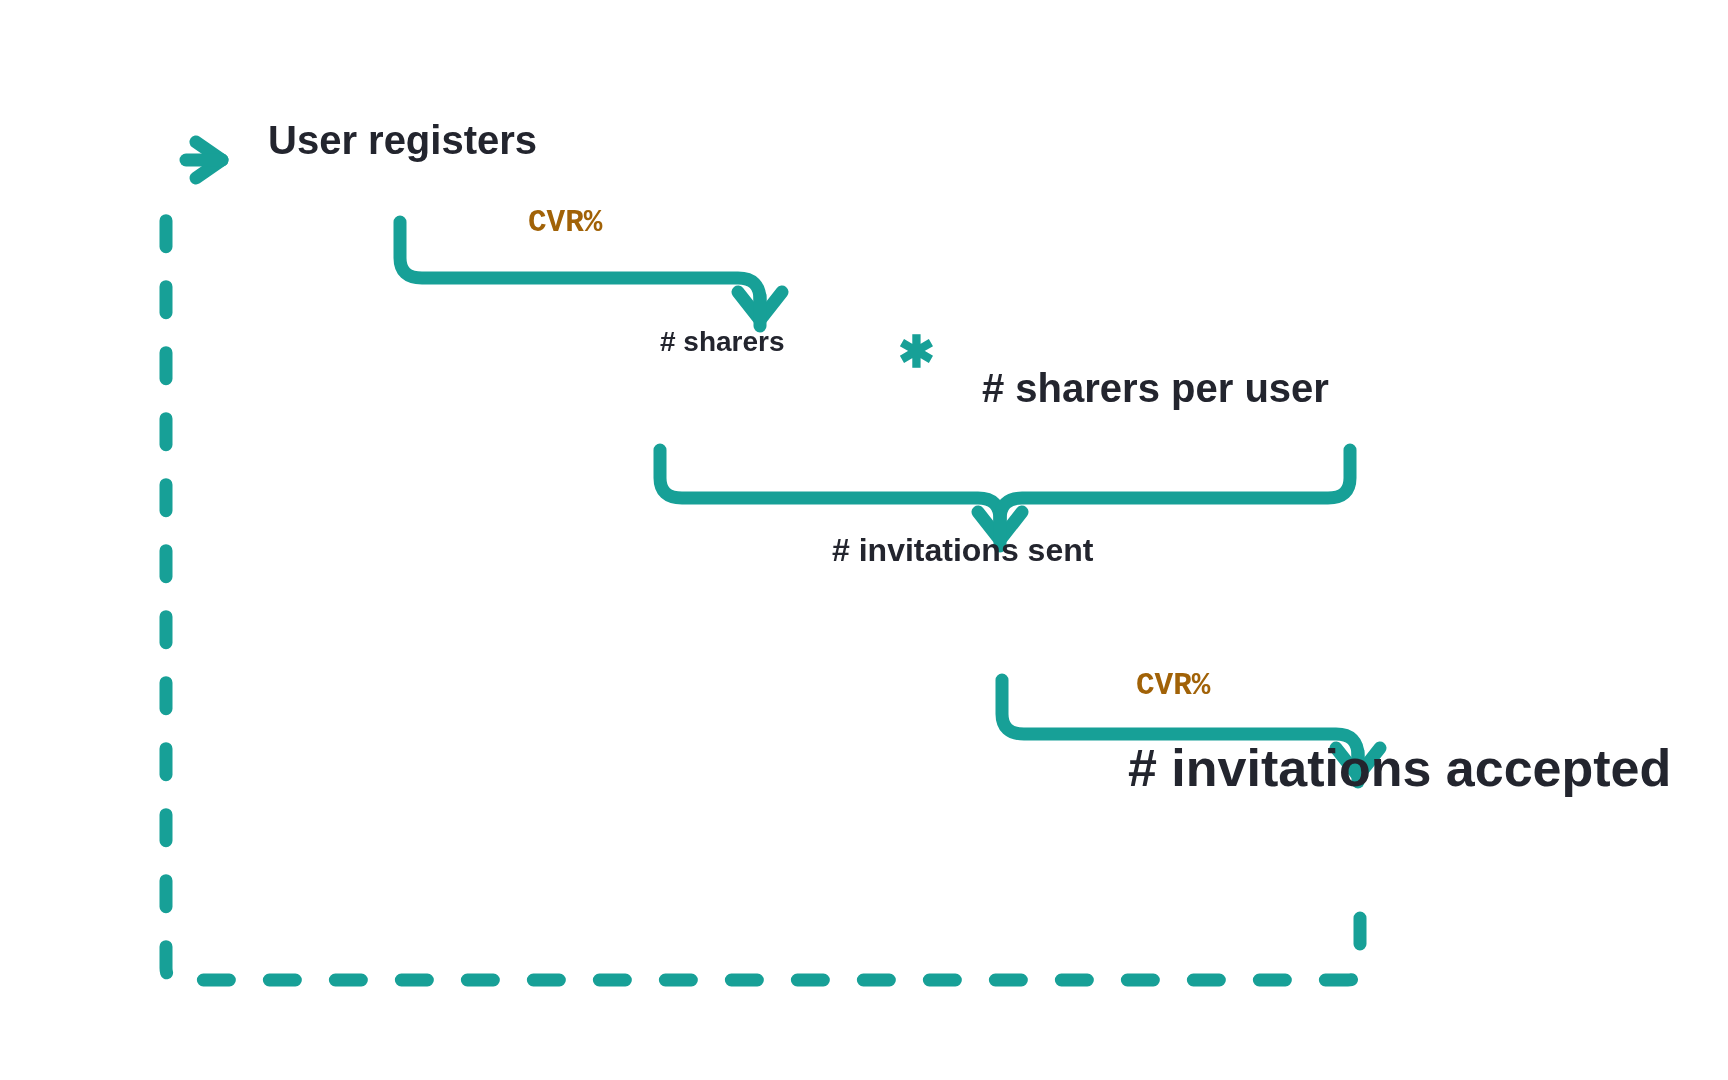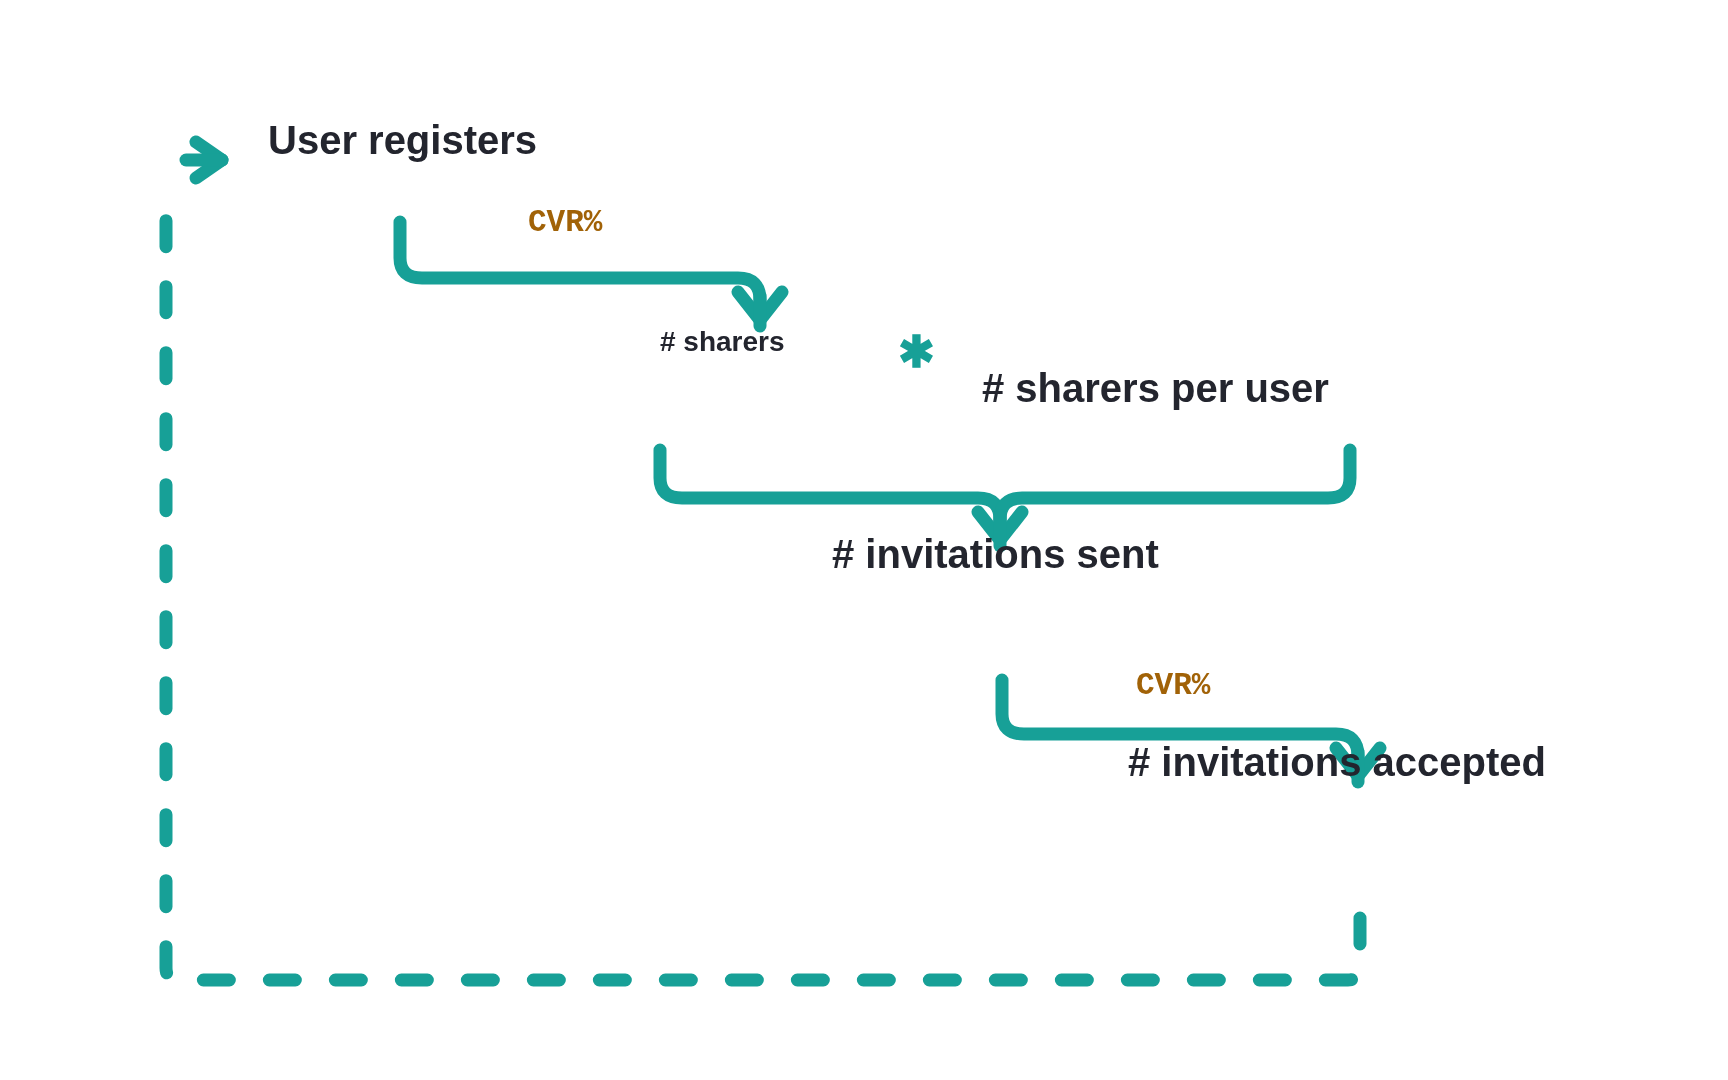--- a/index.html
+++ b/index.html
@@ -44,22 +44,22 @@
     font-family: "Liberation Sans", sans-serif;
     font-weight: 700;
     color: #17a097;
     white-space: nowrap;
     line-height: 1;
   }
   #n-user-registers { left: 268px; top: 120px; font-size: 40px; }
   #n-sharers       { left: 660px; top: 328px; font-size: 28px; }
   #n-sharers-per   { left: 982px; top: 328px; font-size: 40px; margin-top: 40px; }
   #op-multiply     { left: 898px; top: 330px; font-size: 44px; }
-  #n-invitations-sent     { left: 832px; top: 534px; font-size: 40px; }
-  #n-invitations-accepted { left: 1128px; top: 742px; font-size: 40px; }
+  #n-invitations-sent     { left: 832px; top: 534px; font-size: 32px; }
+  #n-invitations-accepted { left: 1128px; top: 742px; font-size: 52px; }
   #lbl-cvr-1 { left: 528px; top: 207px; font-size: 31px; }
   #lbl-cvr-2 { left: 1136px; top: 670px; font-size: 31px; }
 </style>
 </head>
 <body>
 
 <div id="canvas">
 
   <svg id="flow-svg" viewBox="0 0 1728 1080" aria-hidden="true">
 

